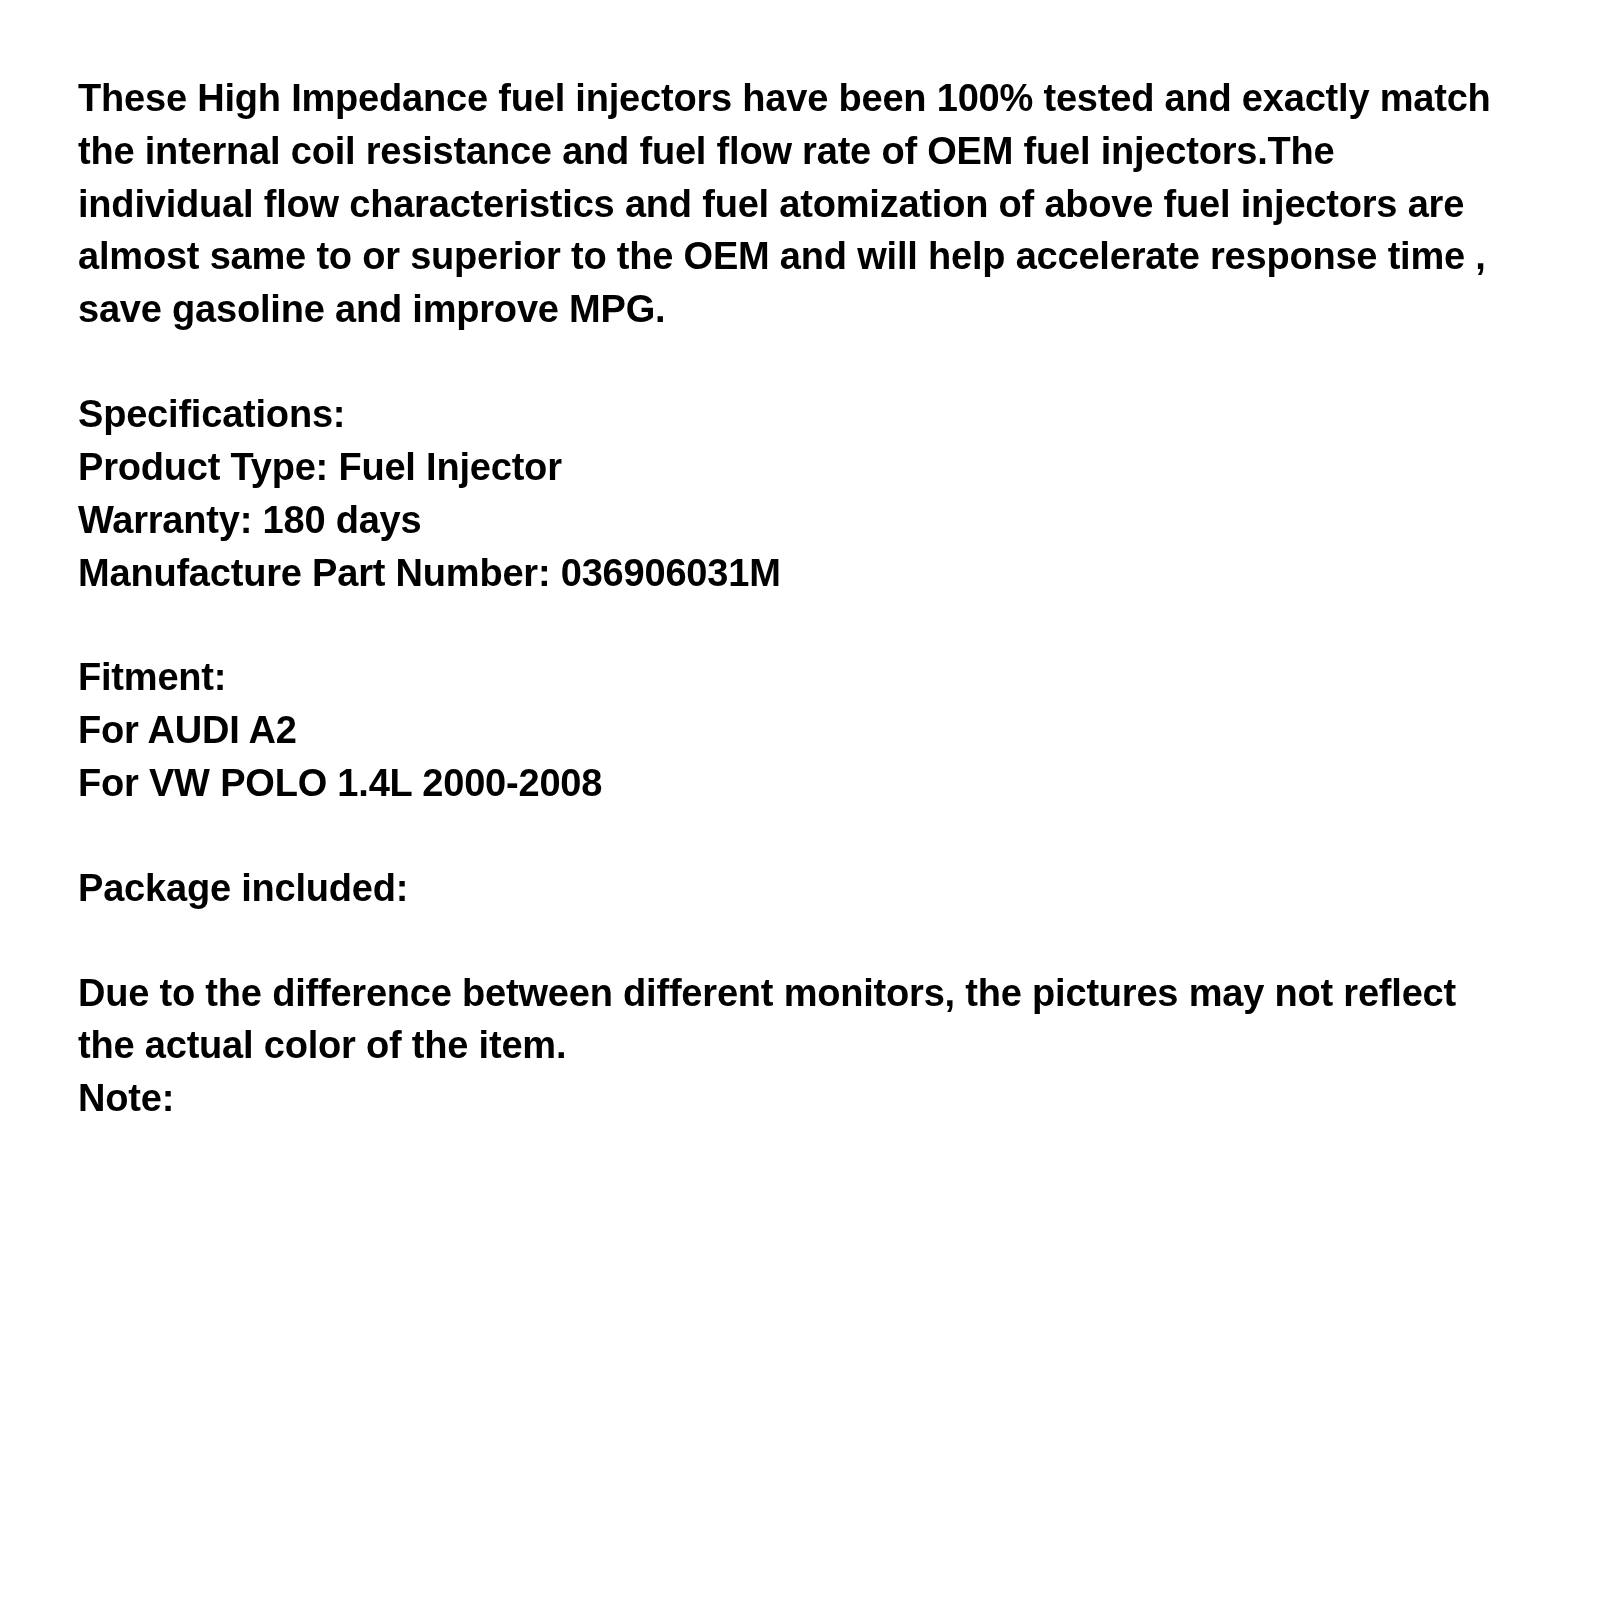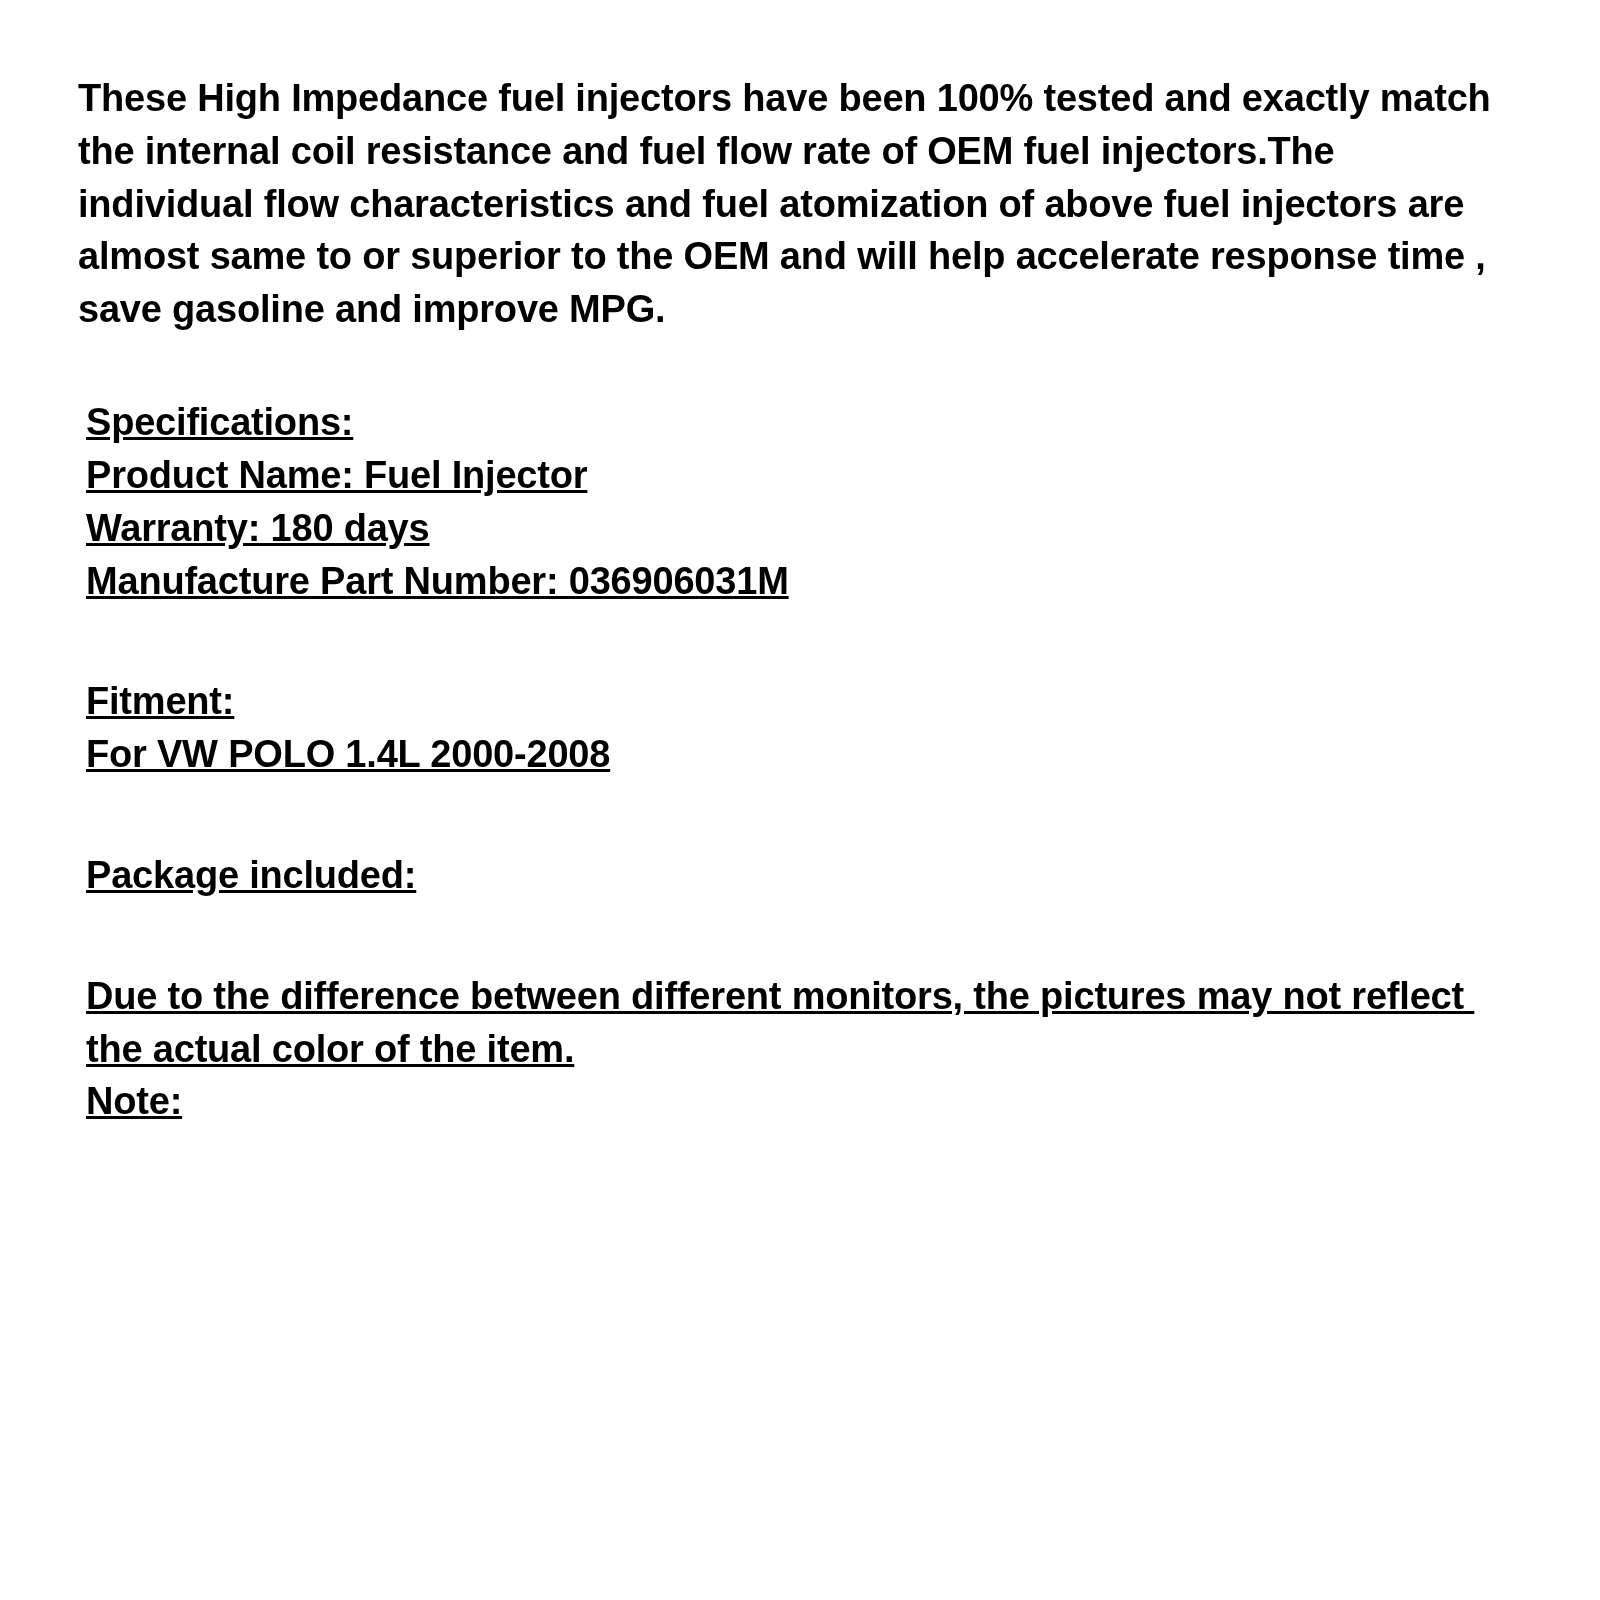--- a/index.html
+++ b/index.html
@@ -22,22 +22,21 @@
     background: #ffffff;
   }
   .para {
     font-size: 38px;
     font-weight: bold;
     line-height: 1.39;
     letter-spacing: -0.2px;
     margin: 0;
   }
   .block {
-    margin: 8px;
-    text-decoration: underline;
+    margin: 0;
   }
   .line {
     font-size: 38px;
     font-weight: bold;
     line-height: 1.39;
     letter-spacing: -0.2px;
     white-space: pre-wrap;
   }
   .gap {
     height: 52px;
@@ -47,29 +46,30 @@
 <body>
 
 <div class="page">
 
   <p class="para">These High Impedance fuel injectors have been 100% tested and exactly match the internal coil resistance and fuel flow rate of OEM fuel injectors.The individual flow characteristics and fuel atomization of above fuel injectors are almost same to or superior to the OEM and will help accelerate response time , save gasoline and improve MPG.</p>
 
   <div class="gap"></div>
 
   <div class="block">
     <div class="line">Specifications:</div>
-    <div class="line">Product Name: Fuel Injector</div>
+    <div class="line">Product Type: Fuel Injector</div>
     <div class="line">Warranty: 180 days</div>
     <div class="line">Manufacture Part Number: 036906031M</div>
   </div>
 
   <div class="gap"></div>
 
   <div class="block">
     <div class="line">Fitment:</div>
+    <div class="line">For AUDI A2</div>
     <div class="line">For VW POLO 1.4L 2000-2008</div>
   </div>
 
   <div class="gap"></div>
 
   <div class="block">
     <div class="line">Package included:</div>
   </div>
 
   <div class="gap"></div>

